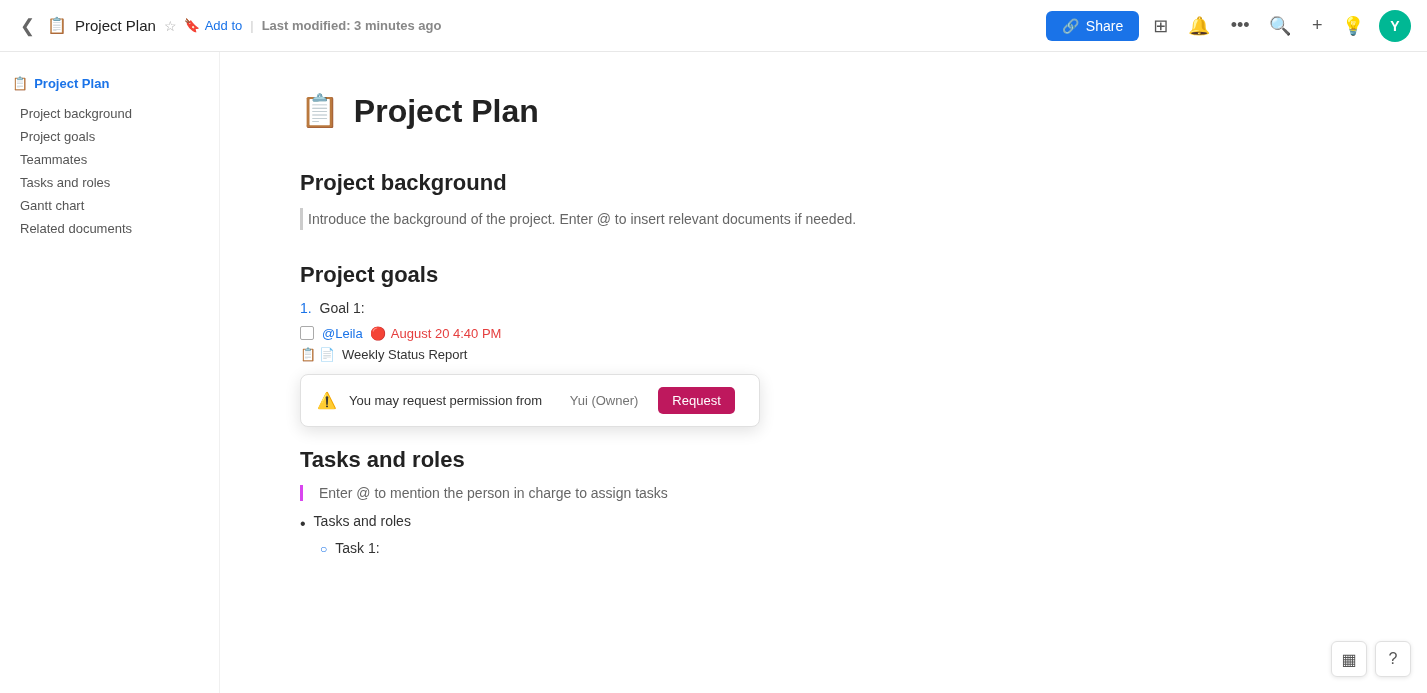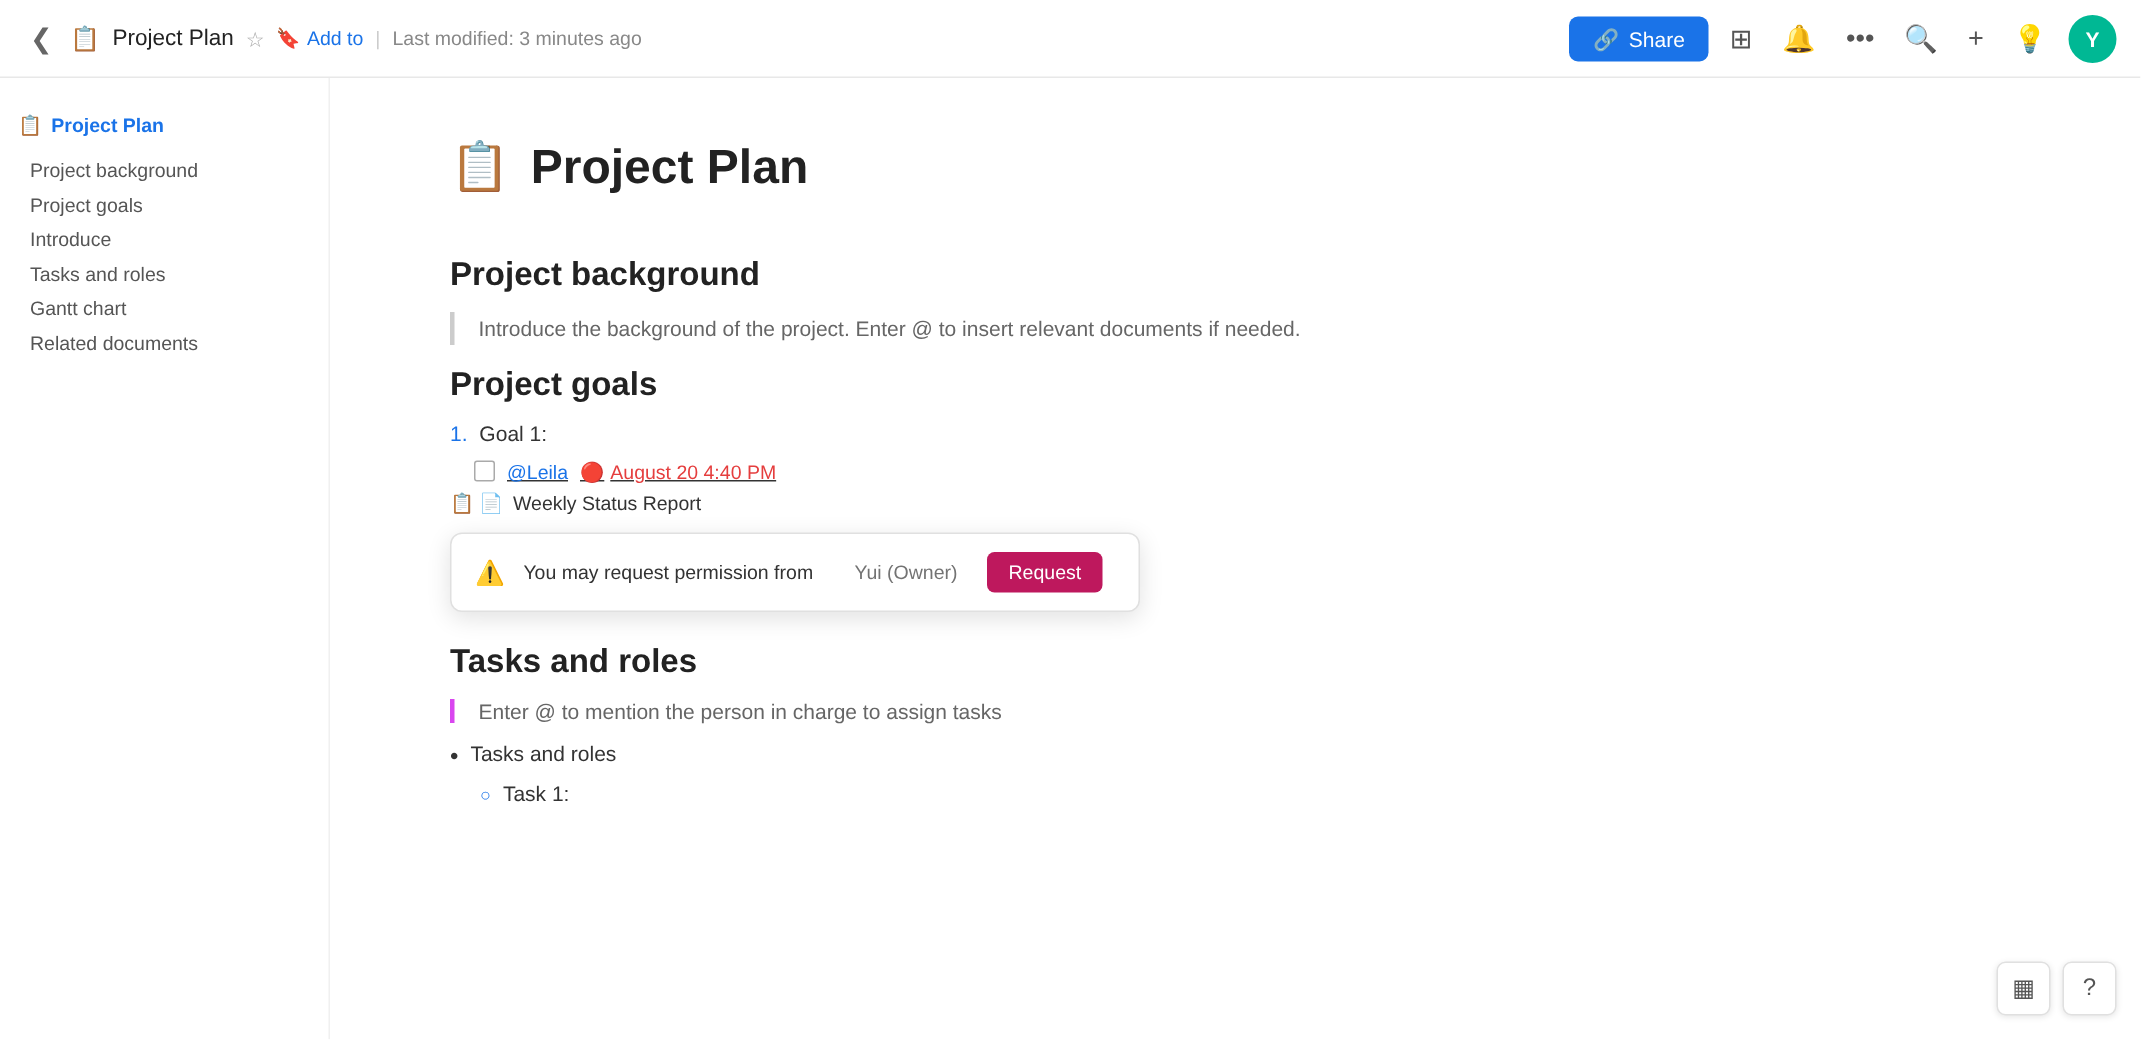--- a/index.html
+++ b/index.html
@@ -11,21 +11,21 @@
       padding: 8px 16px; border-bottom: 1px solid #e8e8e8; height: 52px; flex-shrink: 0;
     }
     .topbar-left { display: flex; align-items: center; gap: 8px; }
     .topbar-right { display: flex; align-items: center; gap: 8px; }
     .back-btn { background: none; border: none; cursor: pointer; color: #666; font-size: 18px; padding: 4px; }
     .doc-icon { font-size: 16px; }
     .doc-title { font-size: 15px; font-weight: 500; color: #222; }
     .star-icon { color: #aaa; font-size: 14px; cursor: pointer; }
     .add-to-btn { color: #1a73e8; font-size: 13px; cursor: pointer; background: none; border: none; display: flex; align-items: center; gap: 4px; }
     .separator { color: #ccc; font-size: 13px; }
-    .last-modified { color: #888; font-size: 13px; }
+    .last-modified { color: #888; font-size: 13px; font-weight: bold; }
     .share-btn { background: #1a73e8; color: white; border: none; border-radius: 6px; padding: 7px 16px; font-size: 14px; cursor: pointer; display: flex; align-items: center; gap: 6px; font-weight: 500; }
     .icon-btn { background: none; border: none; cursor: pointer; color: #555; font-size: 18px; padding: 6px; border-radius: 4px; }
     .avatar { width: 32px; height: 32px; border-radius: 50%; background: #00b894; color: white; display: flex; align-items: center; justify-content: center; font-size: 14px; font-weight: 600; cursor: pointer; }
 
     
     .main { display: flex; flex: 1; overflow: hidden; }
 
     
     .sidebar {
       width: 220px; flex-shrink: 0; padding: 24px 12px;
@@ -39,29 +39,29 @@
 
     
     .page-title-row { display: flex; align-items: center; gap: 14px; margin-bottom: 40px; }
     .page-title-icon { font-size: 32px; }
     .page-title { font-size: 32px; font-weight: 700; color: #222; }
 
     
     .section-heading { font-size: 22px; font-weight: 700; color: #222; margin-bottom: 12px; }
 
     
-    .blockquote { border-left: 3px solid #ccc; padding-left: 16px; color: #666; font-size: 14px; margin-bottom: 13px; line-height: 1.6; }
+    .blockquote { border-left: 3px solid #ccc; padding-left: 5px; color: #666; font-size: 14px; margin-bottom: 32px; line-height: 1.6; }
 
     
     .goals-section { margin-bottom: 20px; }
     .goal-item { font-size: 14px; margin-bottom: 10px; }
     .goal-number { color: #1a73e8; margin-right: 4px; font-size: 14px; }
     .goal-label { font-weight: 400; color: #333; }
 
-    .goal-sub { display: flex; align-items: flex-start; gap: 8px; margin: 6px 0 6px 16px; text-decoration: underline; }
+    .goal-sub { display: flex; align-items: flex-start; gap: 8px; margin: 6px 0 6px 0; }
     .checkbox { width: 14px; height: 14px; border: 1.5px solid #aaa; border-radius: 2px; display: inline-block; flex-shrink: 0; }
     .mention { color: #1a73e8; font-size: 13px; font-weight: 500; }
     .date-badge { background: none; color: #e53e3e; font-size: 13px; display: flex; align-items: center; gap: 4px; }
 
     .linked-doc { display: flex; align-items: center; gap: 6px; font-size: 13px; color: #333; margin: 4px 0 4px 0; }
 
     
     .permission-tooltip {
       background: white; border: 1px solid #e0e0e0; border-radius: 8px;
       padding: 12px 16px; display: flex; align-items: center; gap: 12px;
@@ -117,21 +117,21 @@
 
 <div class="main">
 
   <div class="sidebar">
     <div class="sidebar-title">
       <span>📋</span>
       <span>Project Plan</span>
     </div>
     <div class="sidebar-item">Project background</div>
     <div class="sidebar-item">Project goals</div>
-    <div class="sidebar-item">Introduce</div>
+    <div class="sidebar-item">Teammates</div>
     <div class="sidebar-item">Tasks and roles</div>
     <div class="sidebar-item">Gantt chart</div>
     <div class="sidebar-item">Related documents</div>
   </div>
 
   <div class="content">
 
     <div class="page-title-row">
       <span class="page-title-icon">📋</span>
       <h1 class="page-title">Project Plan</h1>

